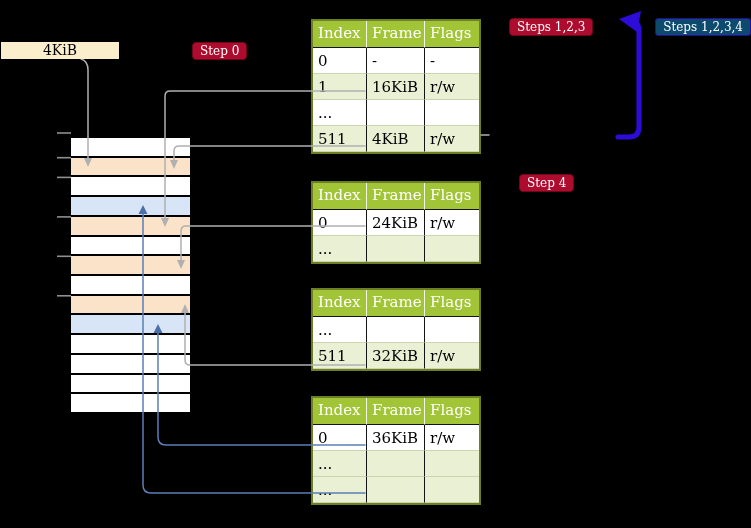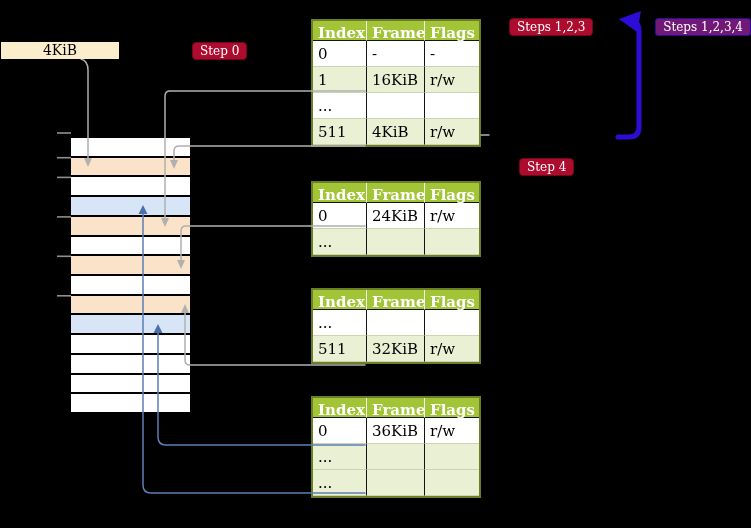--- a/index.html
+++ b/index.html
@@ -14,33 +14,33 @@
   .mrow.page-table{background:#fbe3c9;}
   .mrow.mapped{background:#d8e5f6;}
   
   .mem-label{
     position:absolute;left:1px;top:42px;width:118px;height:17px;z-index:4;
     background:#fbeecd;color:#000;text-align:center;font-size:14px;line-height:17px;
   }
   
   .badge{position:absolute;z-index:4;color:#fff;font-size:12px;padding:1px 7px;white-space:nowrap;}
   .badge.red{background:#ae0c2e;border:1px solid #6f071c;border-radius:4px;}
-  .badge.blue{background:#701a75;border:1px solid #2a0a9e;border-radius:3px;}
+  .badge.blue{background:#0c4a6e;border:1px solid #2a0a9e;border-radius:3px;}
   .b-step0{left:192px;top:42px;}
   .b-steps123{left:509px;top:18px;}
   .b-steps1234{right:0px;top:18px;}
-  .b-step4{left:519px;top:158px;}
+  .b-step4{left:519px;top:174px;}
   
   .ptable{
     position:absolute;left:311px;width:170px;box-sizing:border-box;z-index:2;
     border:2px solid #6d7f24;background:#fff;
   }
   .trow{display:grid;grid-template-columns:54px 58px 54px;}
   .hcell{
-    height:20px;box-sizing:border-box;background:#a2c437;color:#fff;font-weight:bold;
+    height:27px;box-sizing:border-box;background:#a2c437;color:#fff;font-weight:normal;
     font-size:15px;padding:3px 0 0 5px;border-right:1px solid #f4f6e4;border-bottom:1px solid #141414;
   }
   .hcell:last-child{border-right:none;}
   .dcell{
     height:26px;box-sizing:border-box;background:#fff;color:#000;
     font-size:15px;padding:4px 0 0 5px;border-right:1px solid #141414;border-bottom:1px solid #cdd5b0;
   }
   .dcell:last-child{border-right:none;}
   .trow.green .dcell{background:#eaf0d4;}
   .dcell.hl{background:#ffff9e;}

